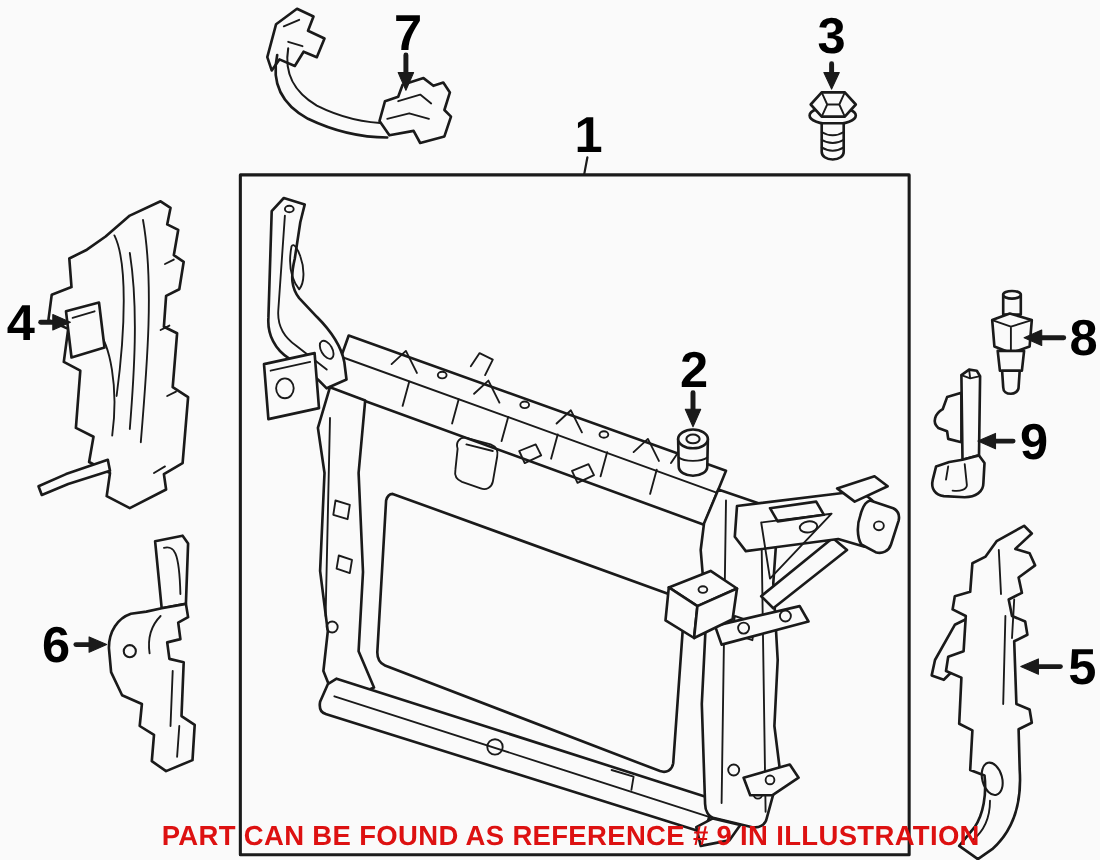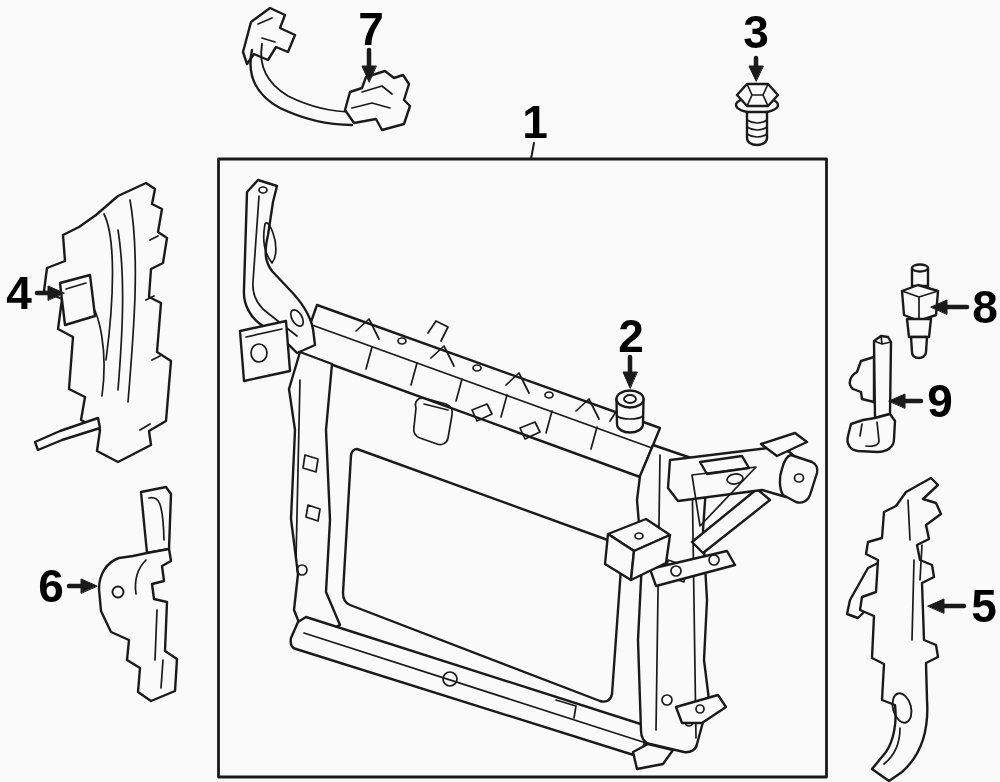--- a/index.html
+++ b/index.html
@@ -220,14 +220,15 @@
   <div class="callout" style="left:535px; top:122px;">1</div>
   <div class="callout" style="left:631px; top:336px;">2</div>
   <div class="callout" style="left:756px; top:32px;">3</div>
   <div class="callout" style="left:19px;  top:293px;">4</div>
   <div class="callout" style="left:984px; top:606px;">5</div>
   <div class="callout" style="left:51px;  top:586px;">6</div>
   <div class="callout" style="left:371px; top:29px;">7</div>
   <div class="callout" style="left:985px; top:307px;">8</div>
   <div class="callout" style="left:940px; top:401px;">9</div>
 
+  <div class="caption">PART CAN BE FOUND AS REFERENCE # 9 IN ILLUSTRATION</div>
 
 </div>
 
 </body></html>

